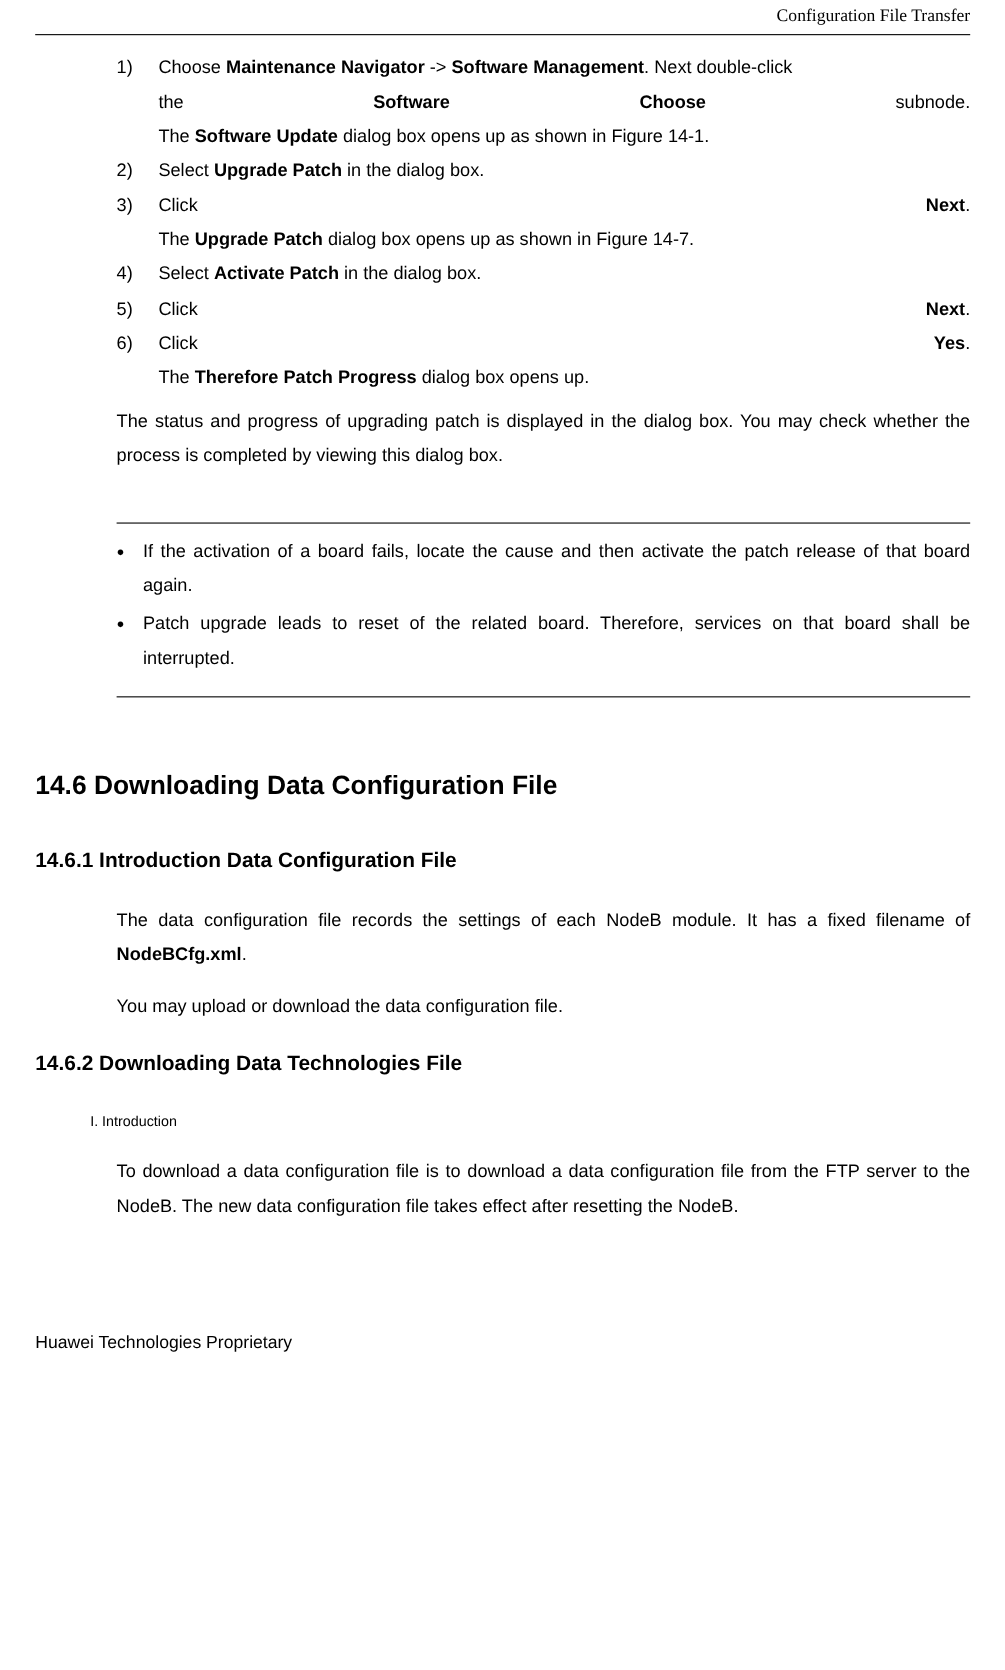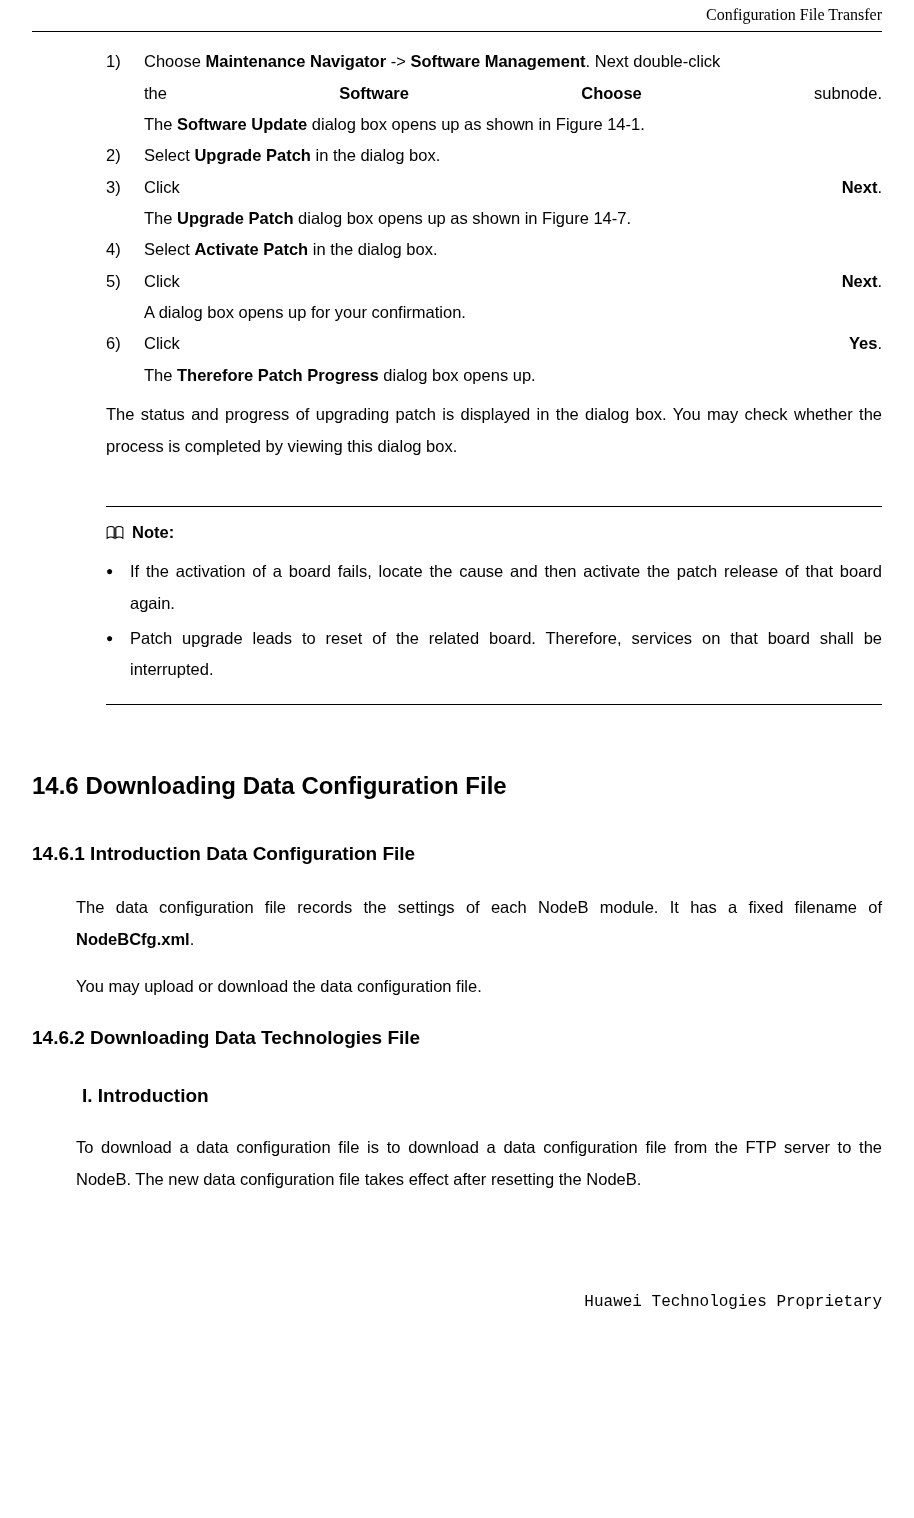--- a/index.html
+++ b/index.html
@@ -96,37 +96,36 @@
       margin-top: 58px;
       margin-bottom: 28px;
     }
     h3.subsection-heading {
       font-size: 19px;
       font-weight: bold;
       margin-top: 18px;
       margin-bottom: 20px;
     }
     h4.subsub-heading {
-      font-size: 19px;
-      font-weight: bold;
+      font-size: 13px;
+      font-weight: normal;
       margin-left: 50px;
       margin-top: 22px;
       margin-bottom: 18px;
     }
     .body-para {
-      margin-left: 44px;
+      margin-left: 74px;
       text-align: justify;
       margin-bottom: 16px;
     }
     .page-footer {
-      text-align: right;
+      text-align: left;
       margin-top: 90px;
       font-size: 16px;
       line-height: 2.2;
-      font-family: Liberation Mono, monospace;
     }
     b { font-weight: bold; }
   </style>
 </head>
 <body>
 
 <div class="page-header">
   <span>Configuration File Transfer</span>
 </div>
 
@@ -167,45 +166,37 @@
         <span>Select </span><b>Activate Patch</b><span> in the dialog box.</span>
       </span>
     </li>
     <li>
       <span class="num-marker">5)</span>
       <span class="num-body">
         <span class="justify-line">
           <span>Click</span>
           <span><b>Next</b><span>.</span></span>
         </span>
-        <span>A dialog box opens up for your confirmation.</span>
       </span>
     </li>
     <li>
       <span class="num-marker">6)</span>
       <span class="num-body">
         <span class="justify-line">
           <span>Click</span>
           <span><b>Yes</b><span>.</span></span>
         </span>
         <span>The </span><b>Therefore Patch Progress</b><span> dialog box opens up.</span>
       </span>
     </li>
   </ol>
   <p class="para">The status and progress of upgrading patch is displayed in the dialog box. You may check whether the process is completed by viewing this dialog box.</p>
 </div>
 
 <div class="note-block">
-  <div class="note-header">
-    <svg class="book-icon" viewBox="0 0 20 16">
-      <path d="M1 2 C1 2 4 0 8 1 L9 2 L9 14 L8 13 C4 12 1 14 1 14 Z M19 2 C19 2 16 0 12 1 L11 2 L11 14 L12 13 C16 12 19 14 19 14 Z" fill="none" stroke="#000" stroke-width="1.2"></path>
-      <line x1="10" y1="2" x2="10" y2="14" stroke="#000" stroke-width="1"></line>
-    </svg>
-    <span>Note:</span>
-  </div>
   <ul class="note-bullets">
     <li>
       <span class="bullet-marker">●</span>
       <span class="bullet-body">If the activation of a board fails, locate the cause and then activate the patch release of that board again.</span>
     </li>
     <li>
       <span class="bullet-marker">●</span>
       <span class="bullet-body">Patch upgrade leads to reset of the related board. Therefore, services on that board shall be interrupted.</span>
     </li>
   </ul>

